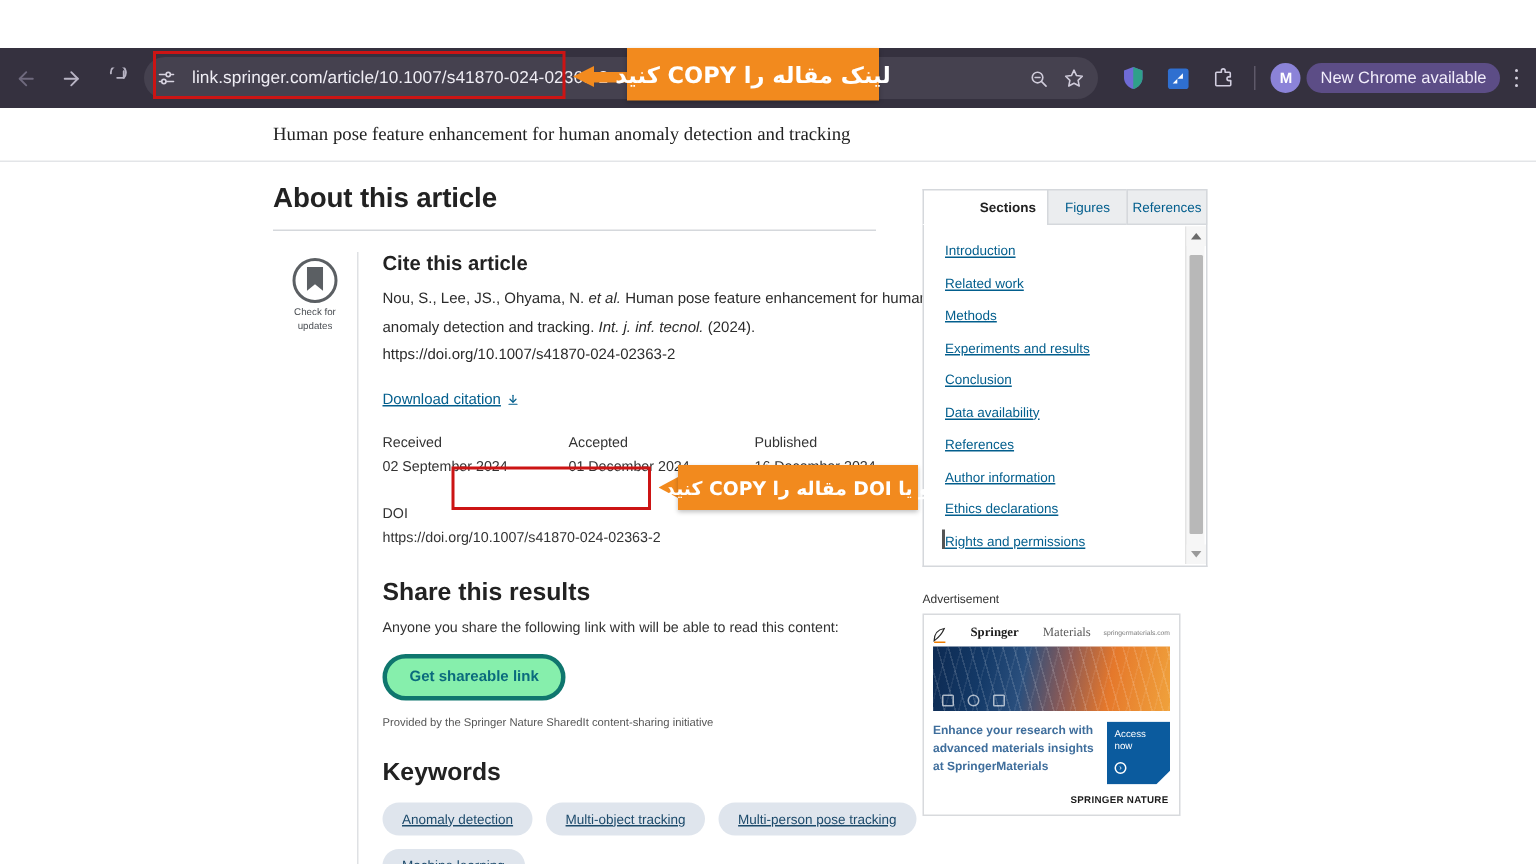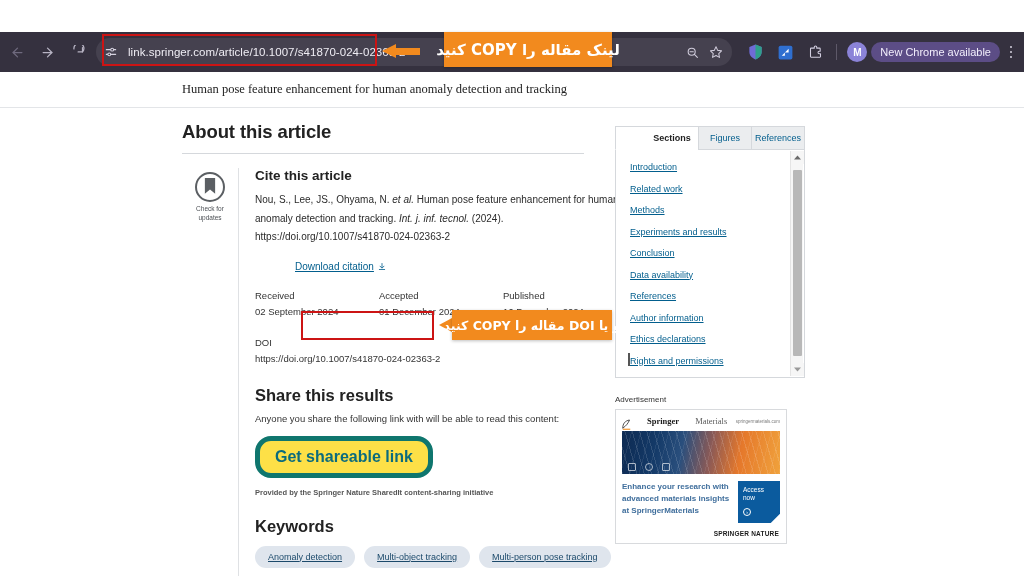--- a/index.html
+++ b/index.html
@@ -107,40 +107,40 @@
   .cm-circle::after {
     content: ""; position: absolute; left: 50%; top: 4px; transform: translateX(-50%);
     width: 11px; height: 16px; background: #5b5f63;
     clip-path: polygon(0 0, 100% 0, 100% 100%, 50% 72%, 0 100%);
   }
   .cm-label { font-size: 6.5px; color: #4c5055; line-height: 1.35; }
   .cite-body { flex: 1; border-left: 1px solid #dfe1e4; padding-left: 16px; }
   h3.sub-h { margin: 0 0 8px 0; font-size: 13.5px; font-weight: 700; color: #222; }
   .cite-text { font-size: 10px; color: #2b2b2b; line-height: 1.85; margin: 0; }
   .cite-text em { font-style: italic; }
-  .lnk { color: #025e8d; text-decoration: underline; cursor: pointer; margin-left: 40px; }
+  .lnk { color: #025e8d; text-decoration: underline; cursor: pointer; }
   .dl-cit { display: inline-flex; align-items: center; gap: 4px; font-size: 10px; margin-top: 14px; }
 
   .dates { display: flex; margin-top: 16px; }
   .date-col { width: 124px; }
   .date-lbl { font-size: 9.5px; color: #333; margin-bottom: 5px; }
   .date-val { font-size: 9.5px; color: #333; }
 
   .doi-blk { margin-top: 20px; }
   .doi-lbl { font-size: 9.5px; color: #333; margin-bottom: 5px; }
   .doi-val { font-size: 9.5px; color: #333; white-space: nowrap; }
 
   h2.share-h { margin: 22px 0 8px 0; font-size: 16.5px; font-weight: 700; color: #222; }
   .share-p { font-size: 9.5px; color: #333; margin: 0 0 12px 0; }
   .share-btn {
-    display: inline-block; border: 5px solid #0f766e; color: #0b6b7d;
-    background: #fde047; border-radius: 16px; font-size: 16px; font-weight: 700;
+    display: inline-block; border: 3px solid #0f766e; color: #0b6b7d;
+    background: #86efac; border-radius: 16px; font-size: 10px; font-weight: 700;
     padding: 7px 15px; cursor: pointer; font-family: "Liberation Sans", sans-serif;
   }
-  .share-note { font-size: 7.5px; color: #555; margin: 10px 0 0 0; font-weight: bold; }
+  .share-note { font-size: 7.5px; color: #555; margin: 10px 0 0 0; }
   h2.kw-h { margin: 20px 0 10px 0; font-size: 16.5px; font-weight: 700; color: #222; }
   .kw-wrap { display: flex; flex-wrap: wrap; gap: 9px; width: 380px; }
   .kw {
     background: #dfe5ed; border-radius: 12px; padding: 6px 13px;
     font-size: 9px; color: #1c4a6b; cursor: pointer;
   }
   .kw span { text-decoration: underline; }
 
   
   .right-col { position: absolute; left: 615px; top: 17px; width: 190px; }
@@ -451,21 +451,21 @@
     </div>
   </div>
 
   <div class="hl-box" style="left:102px; top:34px; width:275px; height:32px;"></div>
 
   <div class="arrow-l" style="left:382px; top:44px; width:38px; height:14px;">
     <div class="ar-shape" style="left:12px; top:4px; width:26px; height:7px;"></div>
     <div class="ar-shape" style="left:0; top:0; width:14px; height:14px; clip-path:polygon(0 50%,100% 0,100% 100%);"></div>
   </div>
 
-  <div class="callout" style="left:418px; top:32px; width:168px; height:35px;margin-left:26px;">لینک مقاله را COPY کنید</div>
+  <div class="callout" style="left:418px; top:32px; width:168px; height:35px;">لینک مقاله را COPY کنید</div>
 
   <div class="hl-box" style="left:301px; top:311px; width:133px; height:29px;"></div>
 
   <div class="arrow-l" style="left:439px; top:318px; width:32px; height:14px;">
     <div class="ar-shape" style="left:11px; top:4px; width:22px; height:7px;"></div>
     <div class="ar-shape" style="left:0; top:0; width:13px; height:14px; clip-path:polygon(0 50%,100% 0,100% 100%);"></div>
   </div>
 
   <div class="callout small" style="left:452px; top:310px; width:160px; height:30px;">و یا DOI مقاله را COPY کنید</div>
 

